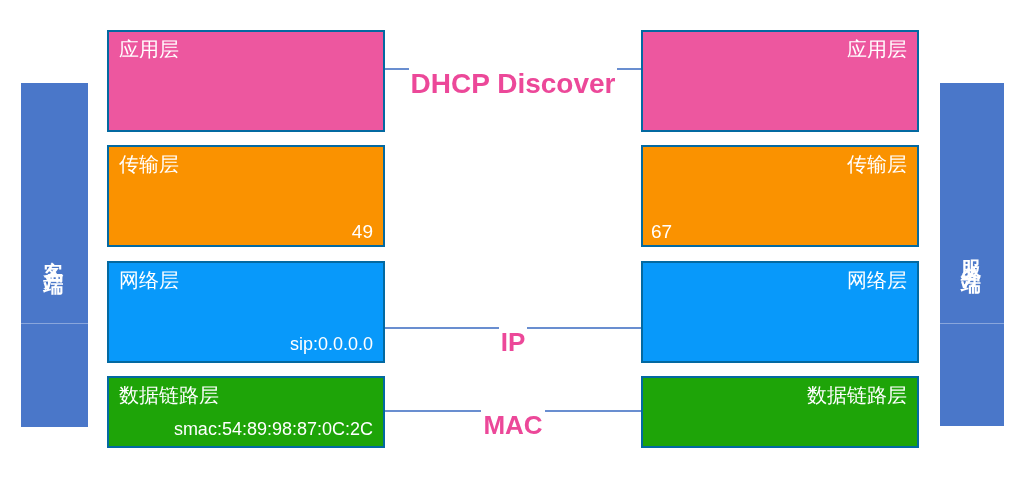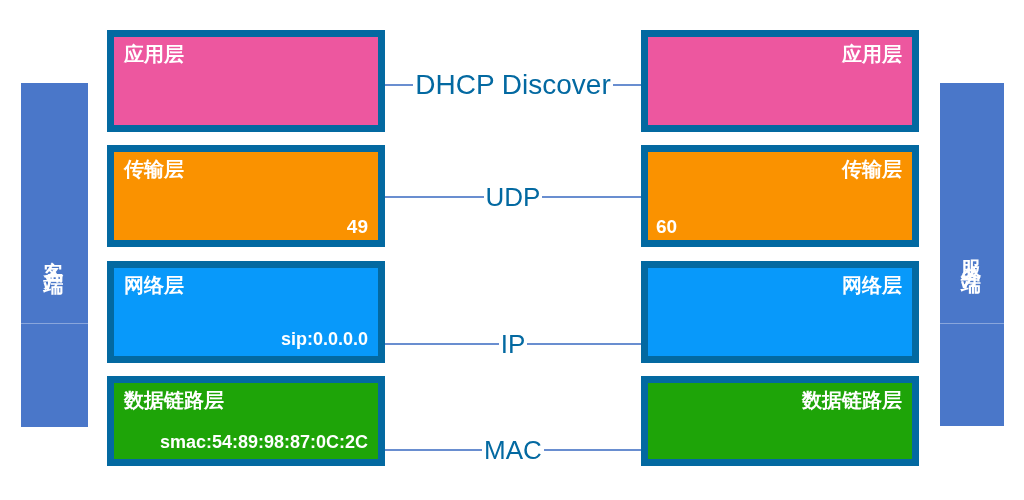--- a/index.html
+++ b/index.html
@@ -15,51 +15,51 @@
   }
   .entity-bar::after{
     content:"";position:absolute;left:0;right:0;top:240px;height:1px;
     background:rgba(255,255,255,0.35);
   }
   .bar-left{left:21px;top:83px;width:67px;height:344px;}
   .bar-right{left:940px;top:83px;width:64px;height:343px;}
   
   .layer-box{
     position:absolute;width:278px;box-sizing:border-box;
-    border:7px solid #0369a1;color:#fff;font-weight:bold;
+    border:2px solid #0369a1;color:#fff;font-weight:normal;
   }
   .col-left{left:107px;}
   .col-right{left:641px;}
   .row-0{top:30px;height:102px;}
   .row-1{top:145px;height:102px;}
   .row-2{top:261px;height:102px;padding-left:24px;}
-  .row-3{top:376px;height:90px;}
+  .row-3{top:376px;height:72px;}
   .layer-title{
     position:absolute;top:5px;font-size:20px;line-height:1.2;
   }
   .title-left{left:10px;}
   .title-right{right:10px;}
   .port-br{position:absolute;right:10px;bottom:2px;font-size:19px;}
   .port-bl{position:absolute;left:8px;bottom:2px;font-size:19px;}
   .detail-lines{
     position:absolute;right:10px;bottom:4px;
     font-size:18px;line-height:1.45;
   }
   
   .connector{
     position:absolute;left:385px;width:256px;height:34px;
-    display:flex;align-items:center;justify-content:center;
-    color:#0369a1;font-size:26px;font-weight:400;white-space:nowrap;
+    display:flex;justify-content:center;
+    color:#ec4899;font-size:26px;font-weight:700;white-space:nowrap;
   }
   .connector .seg{flex:1 1 auto;border-top:2px solid rgba(68,114,196,0.8);min-width:10px;}
   .connector .lbl{margin:0 2px;}
   .conn-0{top:68px;font-size:28px;}
   .conn-1{top:180px;}
   .conn-2{top:295px;margin-top:32px;}
-  .conn-3{top:433px;}
+  .conn-3{top:410px;}
 </style>
 </head>
 <body>
 
 <div class="stage">
 
   <div class="entity-bar bar-left" style="background-color: rgb(74, 119, 201);">
     <span>客户端</span>
   </div>
   <div class="entity-bar bar-right" style="background-color: rgb(74, 119, 201);">
@@ -75,28 +75,23 @@
     <span class="seg"></span>
   </div>
   <div class="layer-box col-right row-0" style="background-color: rgb(237, 87, 159);">
     <span class="layer-title title-right">应用层</span>
   </div>
 
   <div class="layer-box col-left row-1" style="background-color: rgb(250, 146, 0);">
     <span class="layer-title title-left">传输层</span>
     <span class="port-br">49</span>
   </div>
-  <div class="connector conn-1">
-    <span class="seg"></span>
-    <span class="lbl">UDP</span>
-    <span class="seg"></span>
-  </div>
   <div class="layer-box col-right row-1" style="background-color: rgb(250, 146, 0);">
     <span class="layer-title title-right">传输层</span>
-    <span class="port-bl">60</span>
+    <span class="port-bl">67</span>
   </div>
 
   <div class="layer-box col-left row-2" style="background-color: rgb(8, 153, 250);">
     <span class="layer-title title-left">网络层</span>
     <div class="detail-lines">
       <div>sip:0.0.0.0</div>
     </div>
   </div>
   <div class="connector conn-2">
     <span class="seg"></span>

